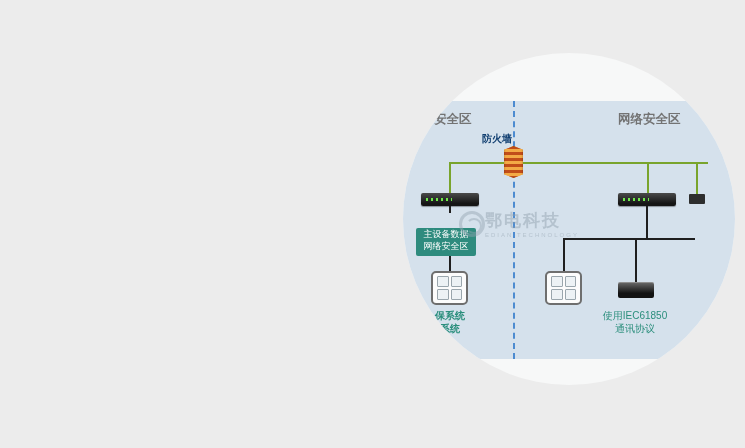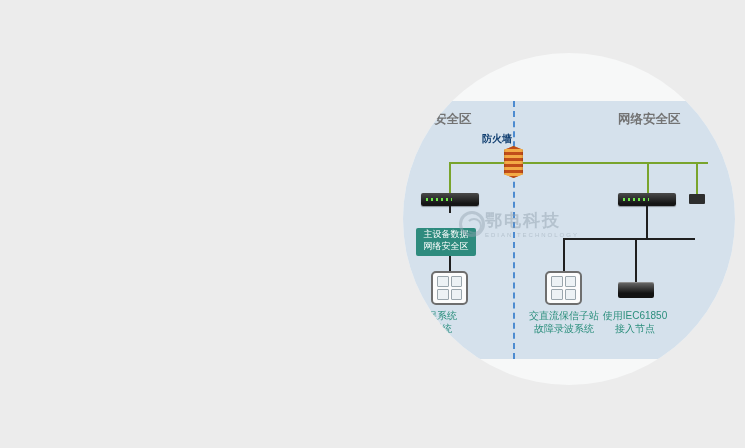--- a/index.html
+++ b/index.html
@@ -126,31 +126,27 @@
     <div class="cell"></div>
   </div>
   <div class="abs panel-device" style="left:142px;top:218px;">
     <div class="cell"></div>
     <div class="cell"></div>
     <div class="cell"></div>
     <div class="cell"></div>
   </div>
   <div class="abs blackbox"></div>
 
-  <div class="abs sys-label" style="left:0;top:256px;width:78px;">
+  <div class="abs sys-label" style="left:8px;top:256px;width:78px;font-weight:bold;">
     <div>保系统</div>
     <div>系统</div>
   </div>
-  <div class="abs sys-label" style="left:115px;top:256px;width:92px;">
-    <div>交直流保信子站</div>
-    <div>故障录波系统</div>
-  </div>
   <div class="abs sys-label" style="left:188px;top:256px;width:88px;">
     <div>使用IEC61850</div>
-    <div>接入节点</div>
+    <div>通讯协议</div>
   </div>
 
   <div class="abs watermark">
     <div class="wm-logo"></div>
     <div class="wm-texts">
       <span class="wm-brand">鄂电科技</span>
       <span class="wm-sub">EDIAN TECHNOLOGY</span>
     </div>
   </div>
 

